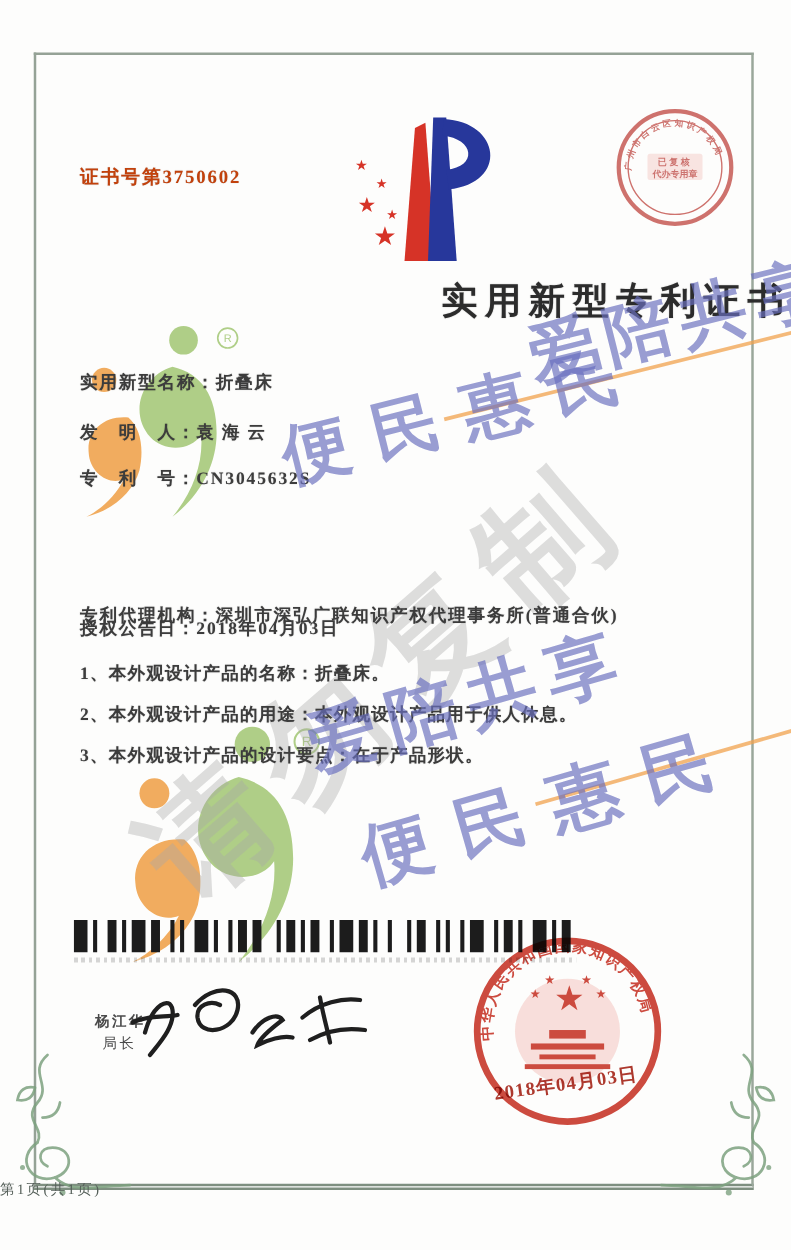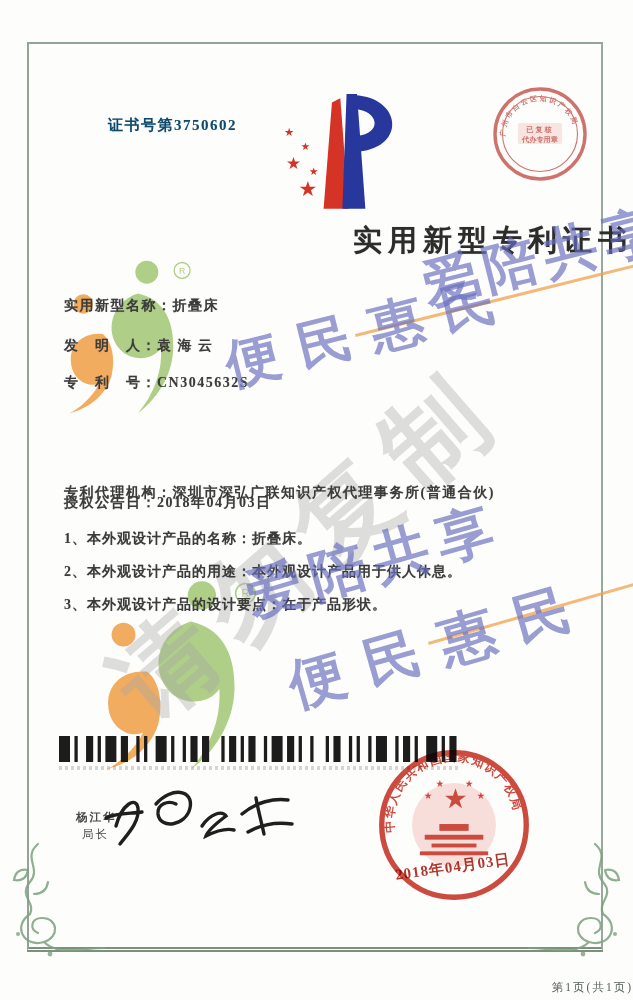--- a/index.html
+++ b/index.html
@@ -3,22 +3,22 @@
 <meta charset="utf-8">
 <style>
   html,body{margin:0;padding:0;background:#ffffff;}
   .stage{position:relative;width:633px;height:1000px;background:#fdfdfc;overflow:hidden;
          font-family:"Liberation Serif","DejaVu Serif",serif;}
   .scan-shadow{position:absolute;inset:0;pointer-events:none;z-index:9;
 ts    box-shadow:inset 10px 10px 16px -11px rgba(70,70,70,.55), inset -7px -7px 12px -9px rgba(90,90,90,.4);}
   .frame{position:absolute;left:27px;top:42px;width:572px;height:903px;
          border-top:2px solid #95a296;border-left:2px solid #95a296;border-right:2px solid #9aa79b;
          border-bottom:5px double #7e8f80;z-index:1;}
-  .cert-number{position:absolute;left:64px;top:116px;font-size:15px;font-weight:bold;
-         color:#0c4a6e;letter-spacing:1.5px;z-index:2;text-shadow:0 0 1px rgba(0,0,0,.2);margin-left:44px;}
+  .cert-number{position:absolute;left:64px;top:132px;font-size:15px;font-weight:bold;
+         color:#c2410c;letter-spacing:1.5px;z-index:2;text-shadow:0 0 1px rgba(0,0,0,.2);}
   .title{position:absolute;left:0;top:221px;width:633px;text-align:right;font-size:29px;
          font-weight:bold;color:#2c2c2c;letter-spacing:6px;z-index:2;text-shadow:0 0 1px rgba(0,0,0,.35);}
   .field-row,.clause{position:absolute;left:64px;font-size:14px;font-weight:bold;color:#3c3c3c;
          letter-spacing:1.5px;z-index:2;text-shadow:0 0 1px rgba(0,0,0,.25);white-space:nowrap;}
   .clause{letter-spacing:1px;}
   .logo-head{position:absolute;left:253px;top:92px;z-index:2;}
   .heart-logo{position:absolute;z-index:1;opacity:.92;}
   .gray-wm{position:absolute;left:86px;top:650px;z-index:1;font-family:"Liberation Sans","DejaVu Sans",sans-serif;
          font-size:100px;font-weight:bold;color:rgba(168,168,168,.38);letter-spacing:18px;
          transform:rotate(-41deg);transform-origin:left top;white-space:nowrap;}
@@ -30,21 +30,21 @@
   .barcode-echo{position:absolute;left:59px;top:766px;width:402px;height:4px;z-index:2;opacity:.3;
          background:repeating-linear-gradient(90deg,#777 0 3px,#fff 3px 6px);}
   .issuer-title{position:absolute;left:82px;top:791px;font-size:11.5px;font-weight:normal;color:#4a4a4a;z-index:2;letter-spacing:2px;margin-top:36px;}
   .issuer-name{position:absolute;left:76px;top:810px;font-size:11.5px;font-weight:bold;color:#4a4a4a;z-index:2;letter-spacing:2px;}
   .signature{position:absolute;left:98px;top:772px;z-index:2;}
   .seal-bottom{position:absolute;left:371px;top:742px;z-index:4;opacity:.9;mix-blend-mode:multiply;}
   .seal-date{position:absolute;left:394px;top:866px;z-index:4;font-size:15px;font-weight:bold;
          color:#a8281c;letter-spacing:1px;transform:rotate(-8deg);transform-origin:left top;
          mix-blend-mode:multiply;opacity:.92;}
   .seal-top{position:absolute;left:492px;top:86px;z-index:4;opacity:.8;mix-blend-mode:multiply;}
-  .footer{position:absolute;left:0;top:980px;width:633px;text-align:right;font-size:11.5px;
+  .footer{position:absolute;left:0;top:944px;width:633px;text-align:left;font-size:11.5px;
          color:#56605a;letter-spacing:2px;z-index:2;}
   .ornament{position:absolute;z-index:2;}
 </style>
 </head>
 <body>
 
 <div class="stage">
 
   <svg width="0" height="0" style="position:absolute">
     <defs>

